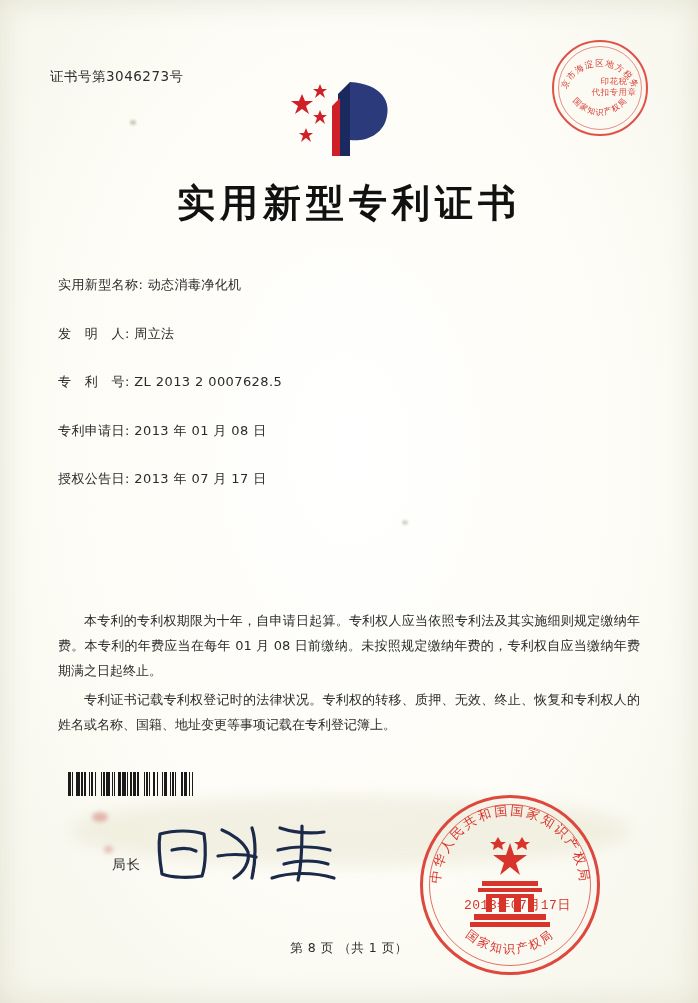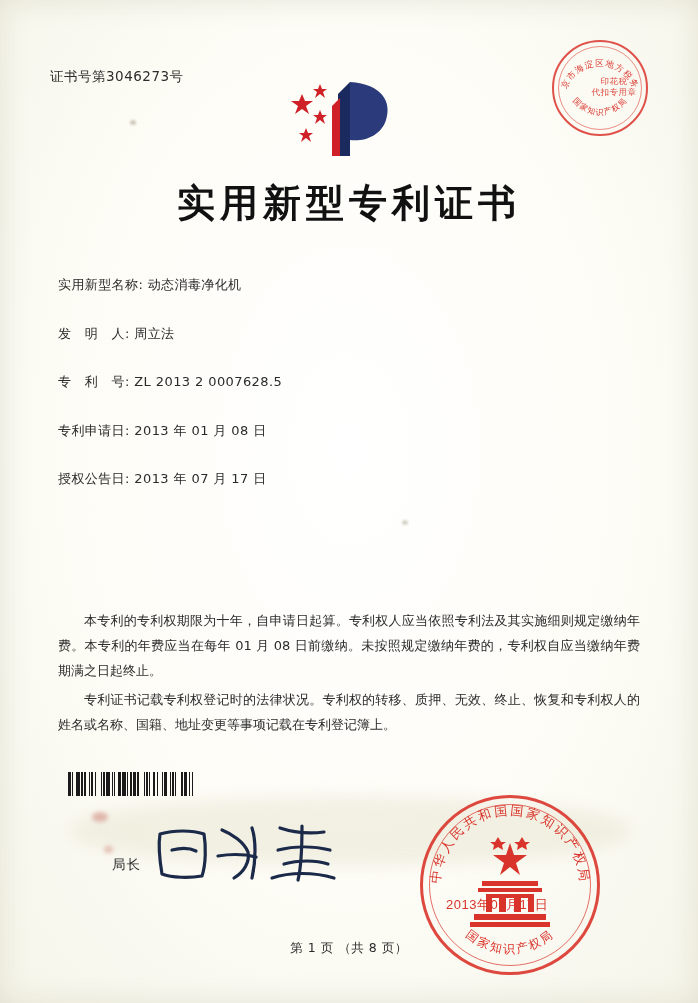--- a/index.html
+++ b/index.html
@@ -182,26 +182,26 @@
     opacity: 0.9;
   }
   .seal .o2 {
     position: absolute; inset: 9px;
     border: 1px solid #d9342b;
     border-radius: 50%;
     opacity: 0.7;
   }
   .seal-date {
     position: absolute;
-    left: 446px;
+    left: 464px;
     top: 896px;
     font-size: 13px;
     color: #d9342b;
     letter-spacing: 0.5px;
-    font-family: Liberation Sans, sans-serif;
+    font-family: Liberation Mono, monospace;
   }
 
   
   .footer {
     position: absolute;
     left: 0; right: 0;
     top: 940px;
     text-align: center;
     font-size: 12.5px;
     color: #2b2b2b;
@@ -400,15 +400,15 @@
         <g fill="#fdfdf8">
           <rect x="72" y="103" width="7" height="14"></rect>
           <rect x="86" y="103" width="8" height="14"></rect>
           <rect x="101" y="103" width="7" height="14"></rect>
         </g>
       </g>
     </svg>
   </div>
   <div class="seal-date">2013年07月17日</div>
 
-  <div class="footer">第 1 页 （共 8 页）</div>
+  <div class="footer">第 8 页 （共 1 页）</div>
 
 </div>
 
 </body></html>

